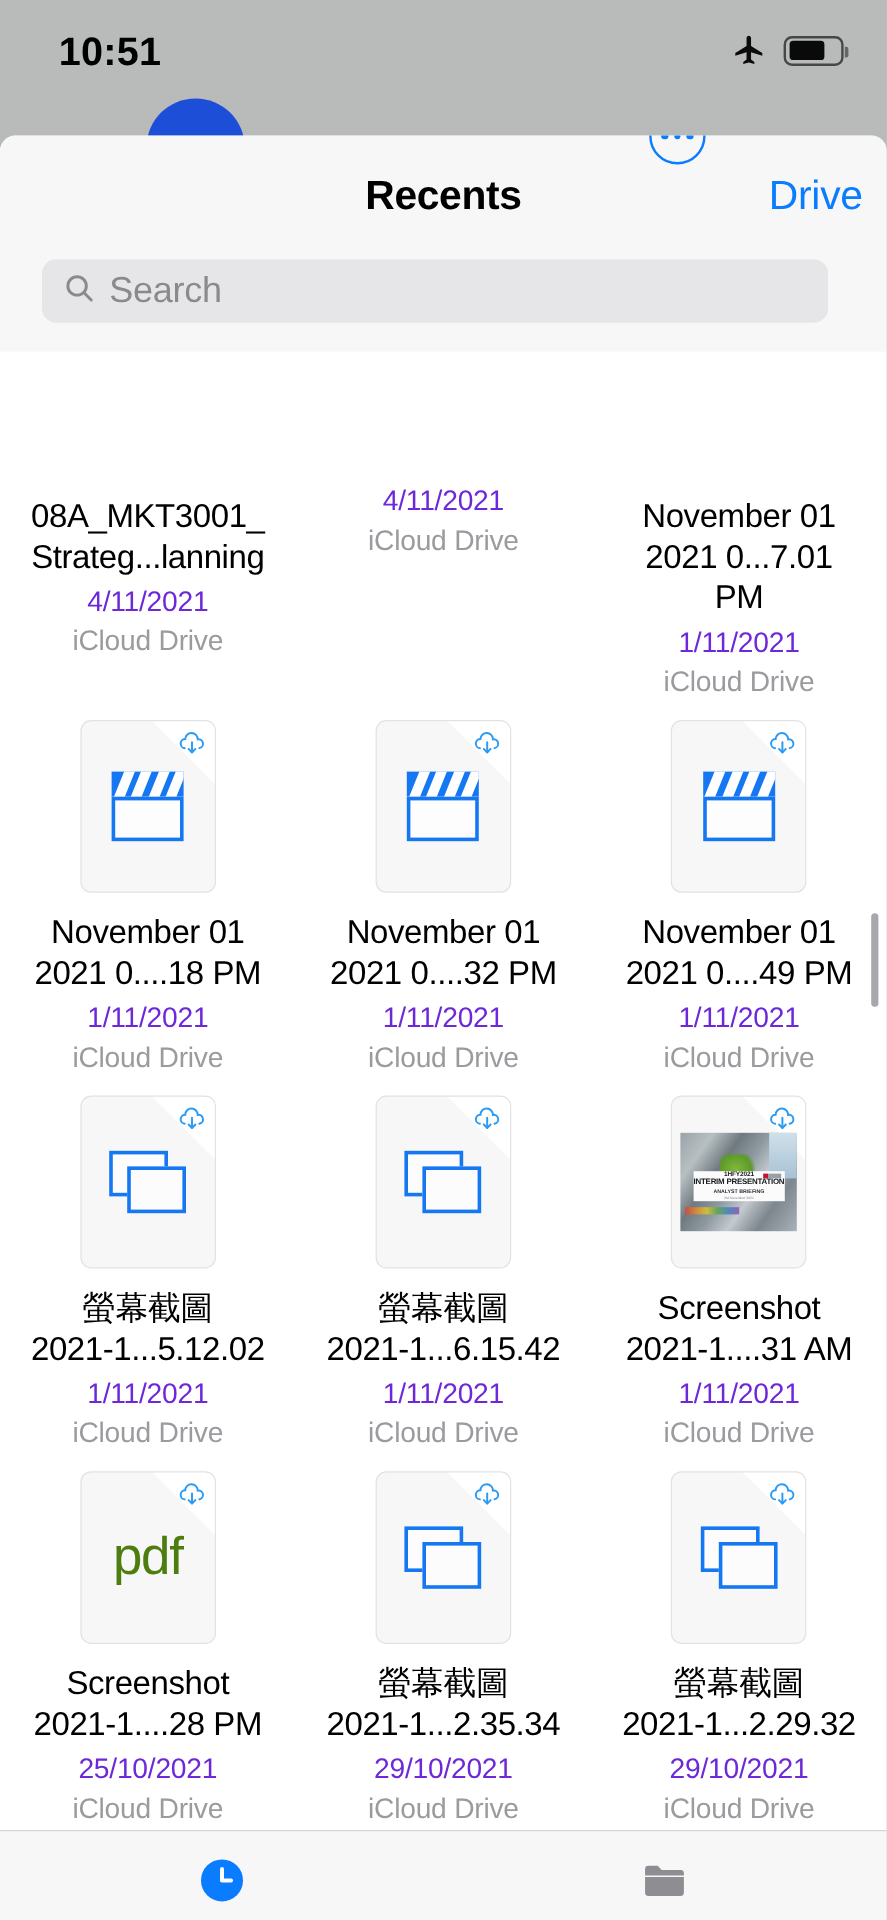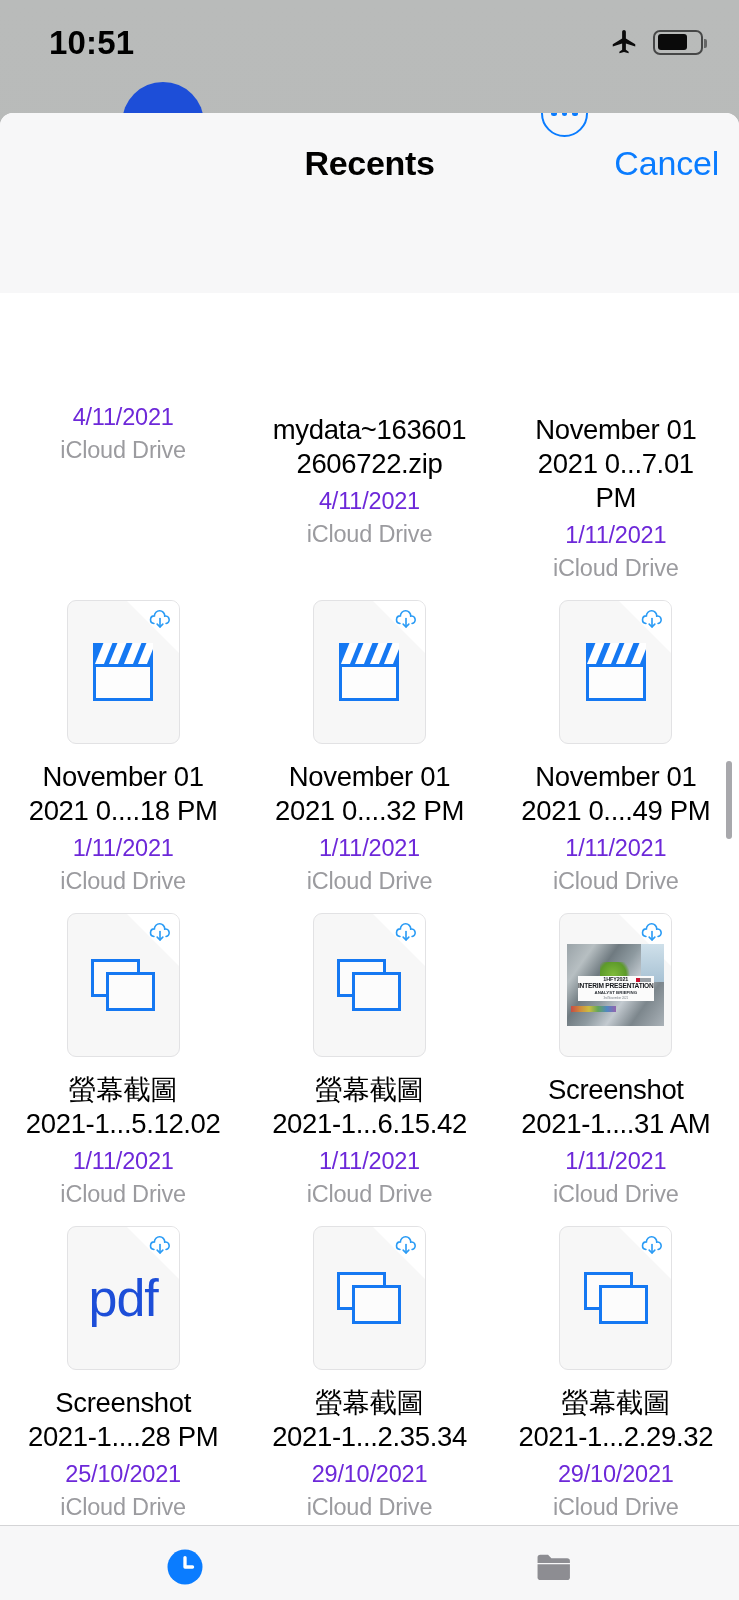--- a/index.html
+++ b/index.html
@@ -283,22 +283,22 @@
     height: 39px;
     border: 3.8px solid #1578f2;
     box-sizing: border-box;
     background: #fcfcfc;
   }
 
   
   .icon-pdf {
     position: relative;
     z-index: 2;
-    font-size: 52px;
-    color: #1d4ed8;
+    font-size: 44px;
+    color: #4d7c0f;
     letter-spacing: -1px;
     line-height: 1;
     font-weight: 400;
   }
 
   
   .icon-photo {
     position: relative;
     z-index: 2;
     width: 97px;
@@ -474,36 +474,45 @@
 
     <div class="sheet-header">
       <div class="sheet-title">Recents</div>
 
       <div class="more-button">
         <span class="more-dot"></span>
         <span class="more-dot"></span>
         <span class="more-dot"></span>
       </div>
 
-      <div class="cancel-button">Cancel</div>
-
+      <div class="cancel-button">Drive</div>
+
+      <div class="search-bar">
+        <span class="search-icon">
+          <svg width="28" height="28" viewBox="0 0 24 24" aria-hidden="true">
+            <circle cx="10.5" cy="10.5" r="6.6" fill="none" stroke="#8a8a8e" stroke-width="2.1"></circle>
+            <line x1="15.4" y1="15.4" x2="20.6" y2="20.6" stroke="#8a8a8e" stroke-width="2.1" stroke-linecap="round"></line>
+          </svg>
+        </span>
+        <span class="search-placeholder">Search</span>
+      </div>
     </div>
 
     <div class="grid-viewport">
       <div class="grid-inner">
 
         <div class="grid-row">
           <div class="file-cell cell-partial">
             <div class="thumb"></div>
+            <div class="file-name">08A_MKT3001_<br>Strateg...lanning</div>
             <div class="file-date">4/11/2021</div>
             <div class="file-loc">iCloud Drive</div>
           </div>
           <div class="file-cell cell-partial">
             <div class="thumb"></div>
-            <div class="file-name">mydata~163601<br>2606722.zip</div>
             <div class="file-date">4/11/2021</div>
             <div class="file-loc">iCloud Drive</div>
           </div>
           <div class="file-cell cell-partial">
             <div class="thumb"></div>
             <div class="file-name">November 01<br>2021 0...7.01 PM</div>
             <div class="file-date">1/11/2021</div>
             <div class="file-loc">iCloud Drive</div>
           </div>
         </div>

